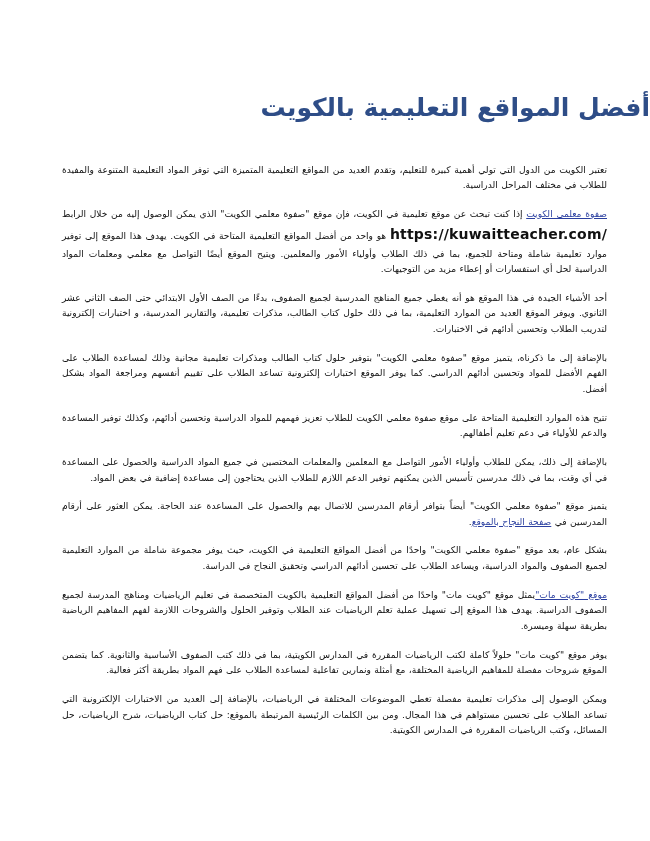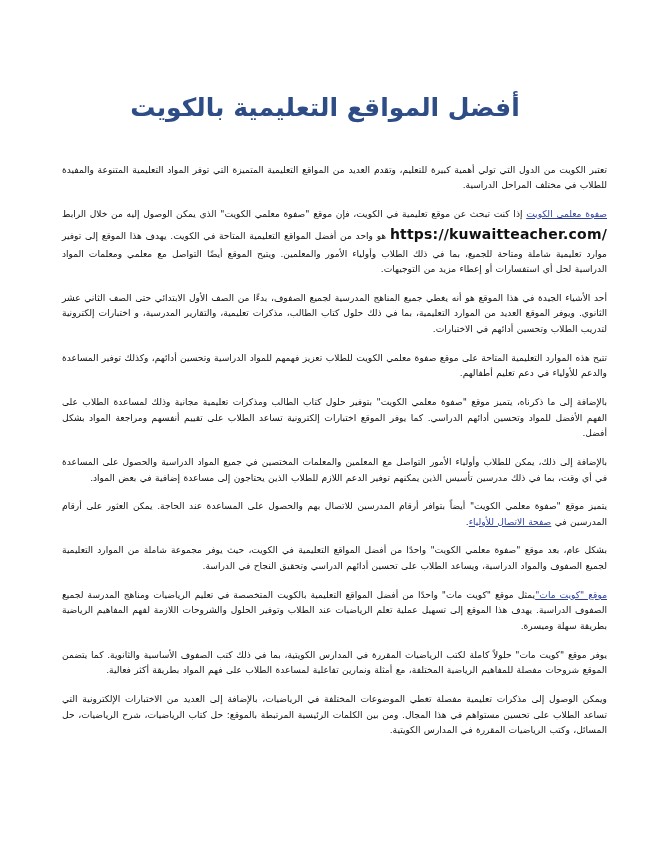--- a/index.html
+++ b/index.html
@@ -18,21 +18,21 @@
   .page {
     width: 650px;
     height: 841px;
     box-sizing: border-box;
     background: #ffffff;
     padding: 0;
     position: relative;
   }
 
   .doc-title {
-    text-align: center;
+    text-align: right;
     color: #2e4d87;
     font-size: 25px;
     font-weight: bold;
     line-height: 1.3;
     margin: 0;
     padding-top: 92px;
     padding-bottom: 0;
     letter-spacing: 0px;
     direction: rtl;
   }
@@ -77,23 +77,23 @@
 
 <div class="page">
 
   <h1 class="doc-title" style="color: rgb(46, 77, 135);">أفضل المواقع التعليمية بالكويت</h1>
 
   <div class="body-area">
 
   <p class="para" style="color: rgb(17, 17, 17);"><span>تعتبر الكويت من الدول التي تولي أهمية كبيرة للتعليم، وتقدم العديد من المواقع التعليمية المتميزة التي توفر المواد التعليمية المتنوعة والمفيدة للطلاب في مختلف المراحل الدراسية.</span></p>
       <p class="para" style="color: rgb(17, 17, 17);"><a class="doc-link" href="#" style="color: rgb(42, 63, 160);">صفوة معلمي الكويت</a><span> إذا كنت تبحث عن موقع تعليمية في الكويت، فإن موقع "صفوة معلمي الكويت" الذي يمكن الوصول إليه من خلال الرابط </span><span class="url-bold">https://kuwaitteacher.com/</span><span> هو واحد من أفضل المواقع التعليمية المتاحة في الكويت. يهدف هذا الموقع إلى توفير موارد تعليمية شاملة ومتاحة للجميع، بما في ذلك الطلاب وأولياء الأمور والمعلمين. ويتيح الموقع أيضًا التواصل مع معلمي ومعلمات المواد الدراسية لحل أي استفسارات أو إعطاء مزيد من التوجيهات.</span></p>
       <p class="para" style="color: rgb(17, 17, 17);"><span>أحد الأشياء الجيدة في هذا الموقع هو أنه يغطي جميع المناهج المدرسية لجميع الصفوف، بدءًا من الصف الأول الابتدائي حتى الصف الثاني عشر الثانوي. ويوفر الموقع العديد من الموارد التعليمية، بما في ذلك حلول كتاب الطالب، مذكرات تعليمية، والتقارير المدرسية، و اختبارات إلكترونية لتدريب الطلاب وتحسين أدائهم في الاختبارات.</span></p>
+      <p class="para" style="color: rgb(17, 17, 17);"><span>بالإضافة إلى ما ذكرناه، يتميز موقع "صفوة معلمي الكويت" بتوفير حلول كتاب الطالب ومذكرات تعليمية مجانية وذلك لمساعدة الطلاب على الفهم الأفضل للمواد وتحسين أدائهم الدراسي. كما يوفر الموقع اختبارات إلكترونية تساعد الطلاب على تقييم أنفسهم ومراجعة المواد بشكل أفضل.</span></p>
       <p class="para" style="color: rgb(17, 17, 17);"><span>تتيح هذه الموارد التعليمية المتاحة على موقع صفوة معلمي الكويت للطلاب تعزيز فهمهم للمواد الدراسية وتحسين أدائهم، وكذلك توفير المساعدة والدعم للأولياء في دعم تعليم أطفالهم.</span></p>
-      <p class="para" style="color: rgb(17, 17, 17);"><span>بالإضافة إلى ما ذكرناه، يتميز موقع "صفوة معلمي الكويت" بتوفير حلول كتاب الطالب ومذكرات تعليمية مجانية وذلك لمساعدة الطلاب على الفهم الأفضل للمواد وتحسين أدائهم الدراسي. كما يوفر الموقع اختبارات إلكترونية تساعد الطلاب على تقييم أنفسهم ومراجعة المواد بشكل أفضل.</span></p>
       <p class="para" style="color: rgb(17, 17, 17);"><span>بالإضافة إلى ذلك، يمكن للطلاب وأولياء الأمور التواصل مع المعلمين والمعلمات المختصين في جميع المواد الدراسية والحصول على المساعدة في أي وقت، بما في ذلك مدرسين تأسيس الذين يمكنهم توفير الدعم اللازم للطلاب الذين يحتاجون إلى مساعدة إضافية في بعض المواد.</span></p>
-      <p class="para" style="color: rgb(17, 17, 17);"><span>يتميز موقع "صفوة معلمي الكويت" أيضاً بتوافر أرقام المدرسين للاتصال بهم والحصول على المساعدة عند الحاجة. يمكن العثور على أرقام المدرسين في </span><a class="doc-link" href="#" style="color: rgb(42, 63, 160);">صفحة الاتصال للأولياء</a><span>.</span></p>
+      <p class="para" style="color: rgb(17, 17, 17);"><span>يتميز موقع "صفوة معلمي الكويت" أيضاً بتوافر أرقام المدرسين للاتصال بهم والحصول على المساعدة عند الحاجة. يمكن العثور على أرقام المدرسين في </span><a class="doc-link" href="#" style="color: rgb(42, 63, 160);">صفحة النجاح بالموقع</a><span>.</span></p>
       <p class="para" style="color: rgb(17, 17, 17);"><span>بشكل عام، بعد موقع "صفوة معلمي الكويت" واحدًا من أفضل المواقع التعليمية في الكويت، حيث يوفر مجموعة شاملة من الموارد التعليمية لجميع الصفوف والمواد الدراسية، ويساعد الطلاب على تحسين أدائهم الدراسي وتحقيق النجاح في الدراسة.</span></p>
       <p class="para" style="color: rgb(17, 17, 17);"><a class="doc-link" href="#" style="color: rgb(42, 63, 160);">موقع "كويت مات"</a><span>يمثل موقع "كويت مات" واحدًا من أفضل المواقع التعليمية بالكويت المتخصصة في تعليم الرياضيات ومناهج المدرسة لجميع الصفوف الدراسية. يهدف هذا الموقع إلى تسهيل عملية تعلم الرياضيات عند الطلاب وتوفير الحلول والشروحات اللازمة لفهم المفاهيم الرياضية بطريقة سهلة وميسرة.</span></p>
       <p class="para" style="color: rgb(17, 17, 17);"><span>يوفر موقع "كويت مات" حلولاً كاملة لكتب الرياضيات المقررة في المدارس الكويتية، بما في ذلك كتب الصفوف الأساسية والثانوية. كما يتضمن الموقع شروحات مفصلة للمفاهيم الرياضية المختلفة، مع أمثلة ونمارين تفاعلية لمساعدة الطلاب على فهم المواد بطريقة أكثر فعالية.</span></p>
       <p class="para" style="color: rgb(17, 17, 17);"><span>ويمكن الوصول إلى مذكرات تعليمية مفصلة تغطي الموضوعات المختلفة في الرياضيات، بالإضافة إلى العديد من الاختبارات الإلكترونية التي تساعد الطلاب على تحسين مستواهم في هذا المجال. ومن بين الكلمات الرئيسية المرتبطة بالموقع: حل كتاب الرياضيات، شرح الرياضيات، حل المسائل، وكتب الرياضيات المقررة في المدارس الكويتية.</span></p>
     </div>
 
 </div>
 
 </body></html>

